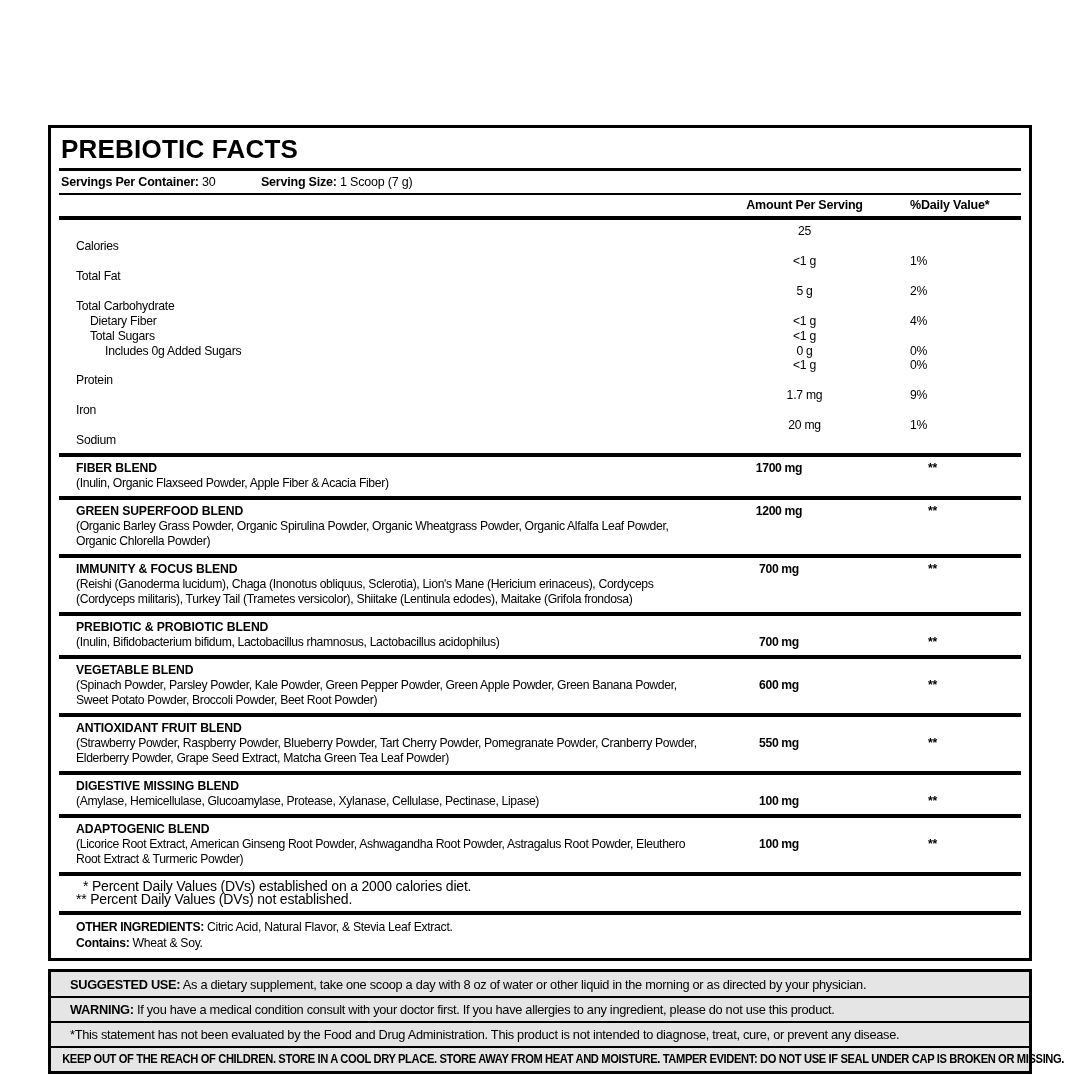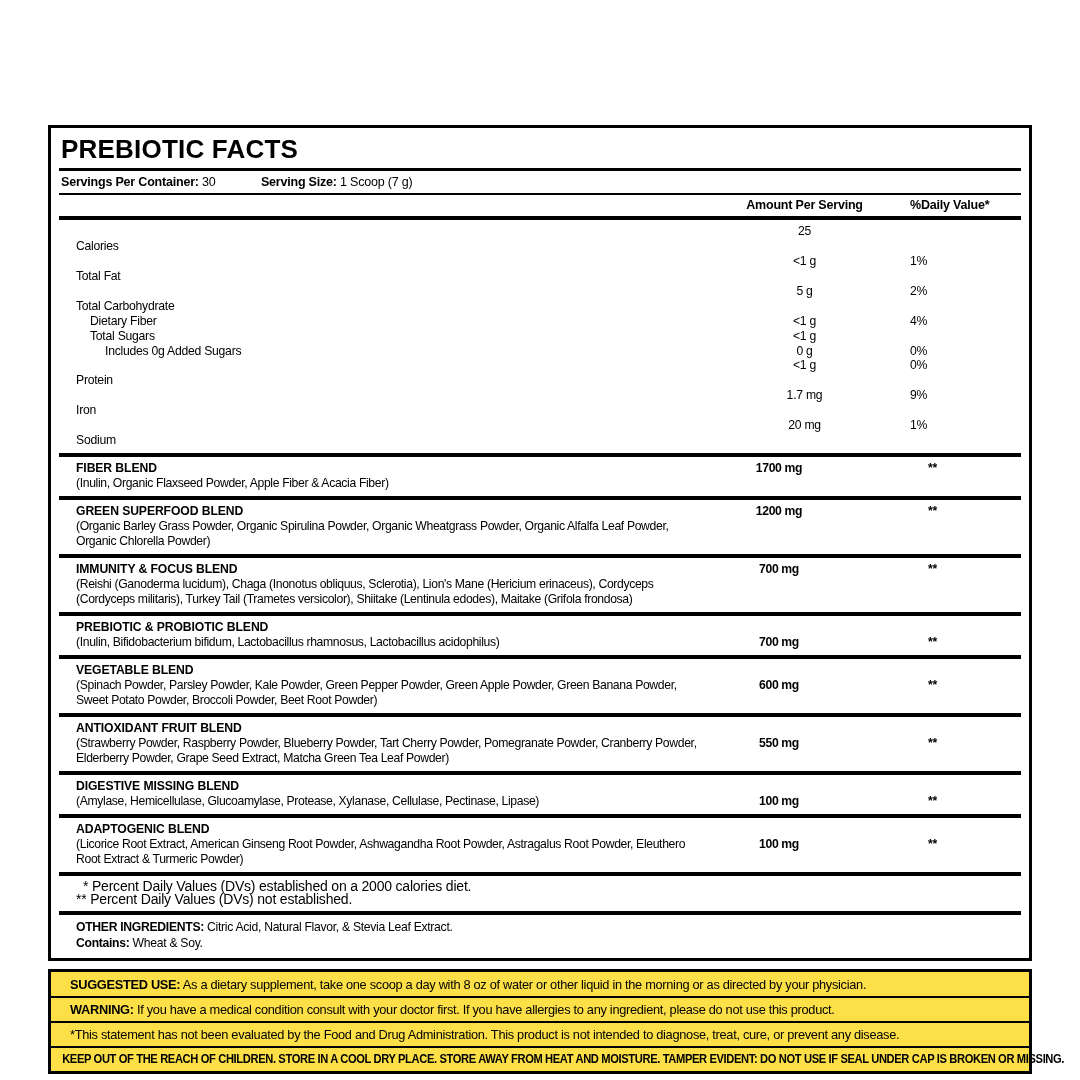--- a/index.html
+++ b/index.html
@@ -53,21 +53,21 @@
 
   .footnotes { padding: 4px 0 5px 0; font-size: 14px; line-height: 13px; letter-spacing: -0.2px; }
   .fn1 { padding-left: 24px; }
   .fn2 { padding-left: 17px; }
 
   .other { padding: 5px 0 7px 17px; font-size: 12.2px; line-height: 15.5px; letter-spacing: -0.3px; }
 
   .panel2 {
     margin: 8px 48px 0 48px;
     border: 3px solid #000;
-    background: #fde047;
+    background: #e5e5e5;
     padding: 1px 0;
   }
   .notice { font-size: 12.8px; padding: 4px 10px 4px 19px; letter-spacing: -0.3px; }
   .storage {
     font-size: 12px;
     font-weight: 700;
     letter-spacing: -0.4px;
     white-space: nowrap;
     transform: scaleX(0.93);
     transform-origin: left center;

